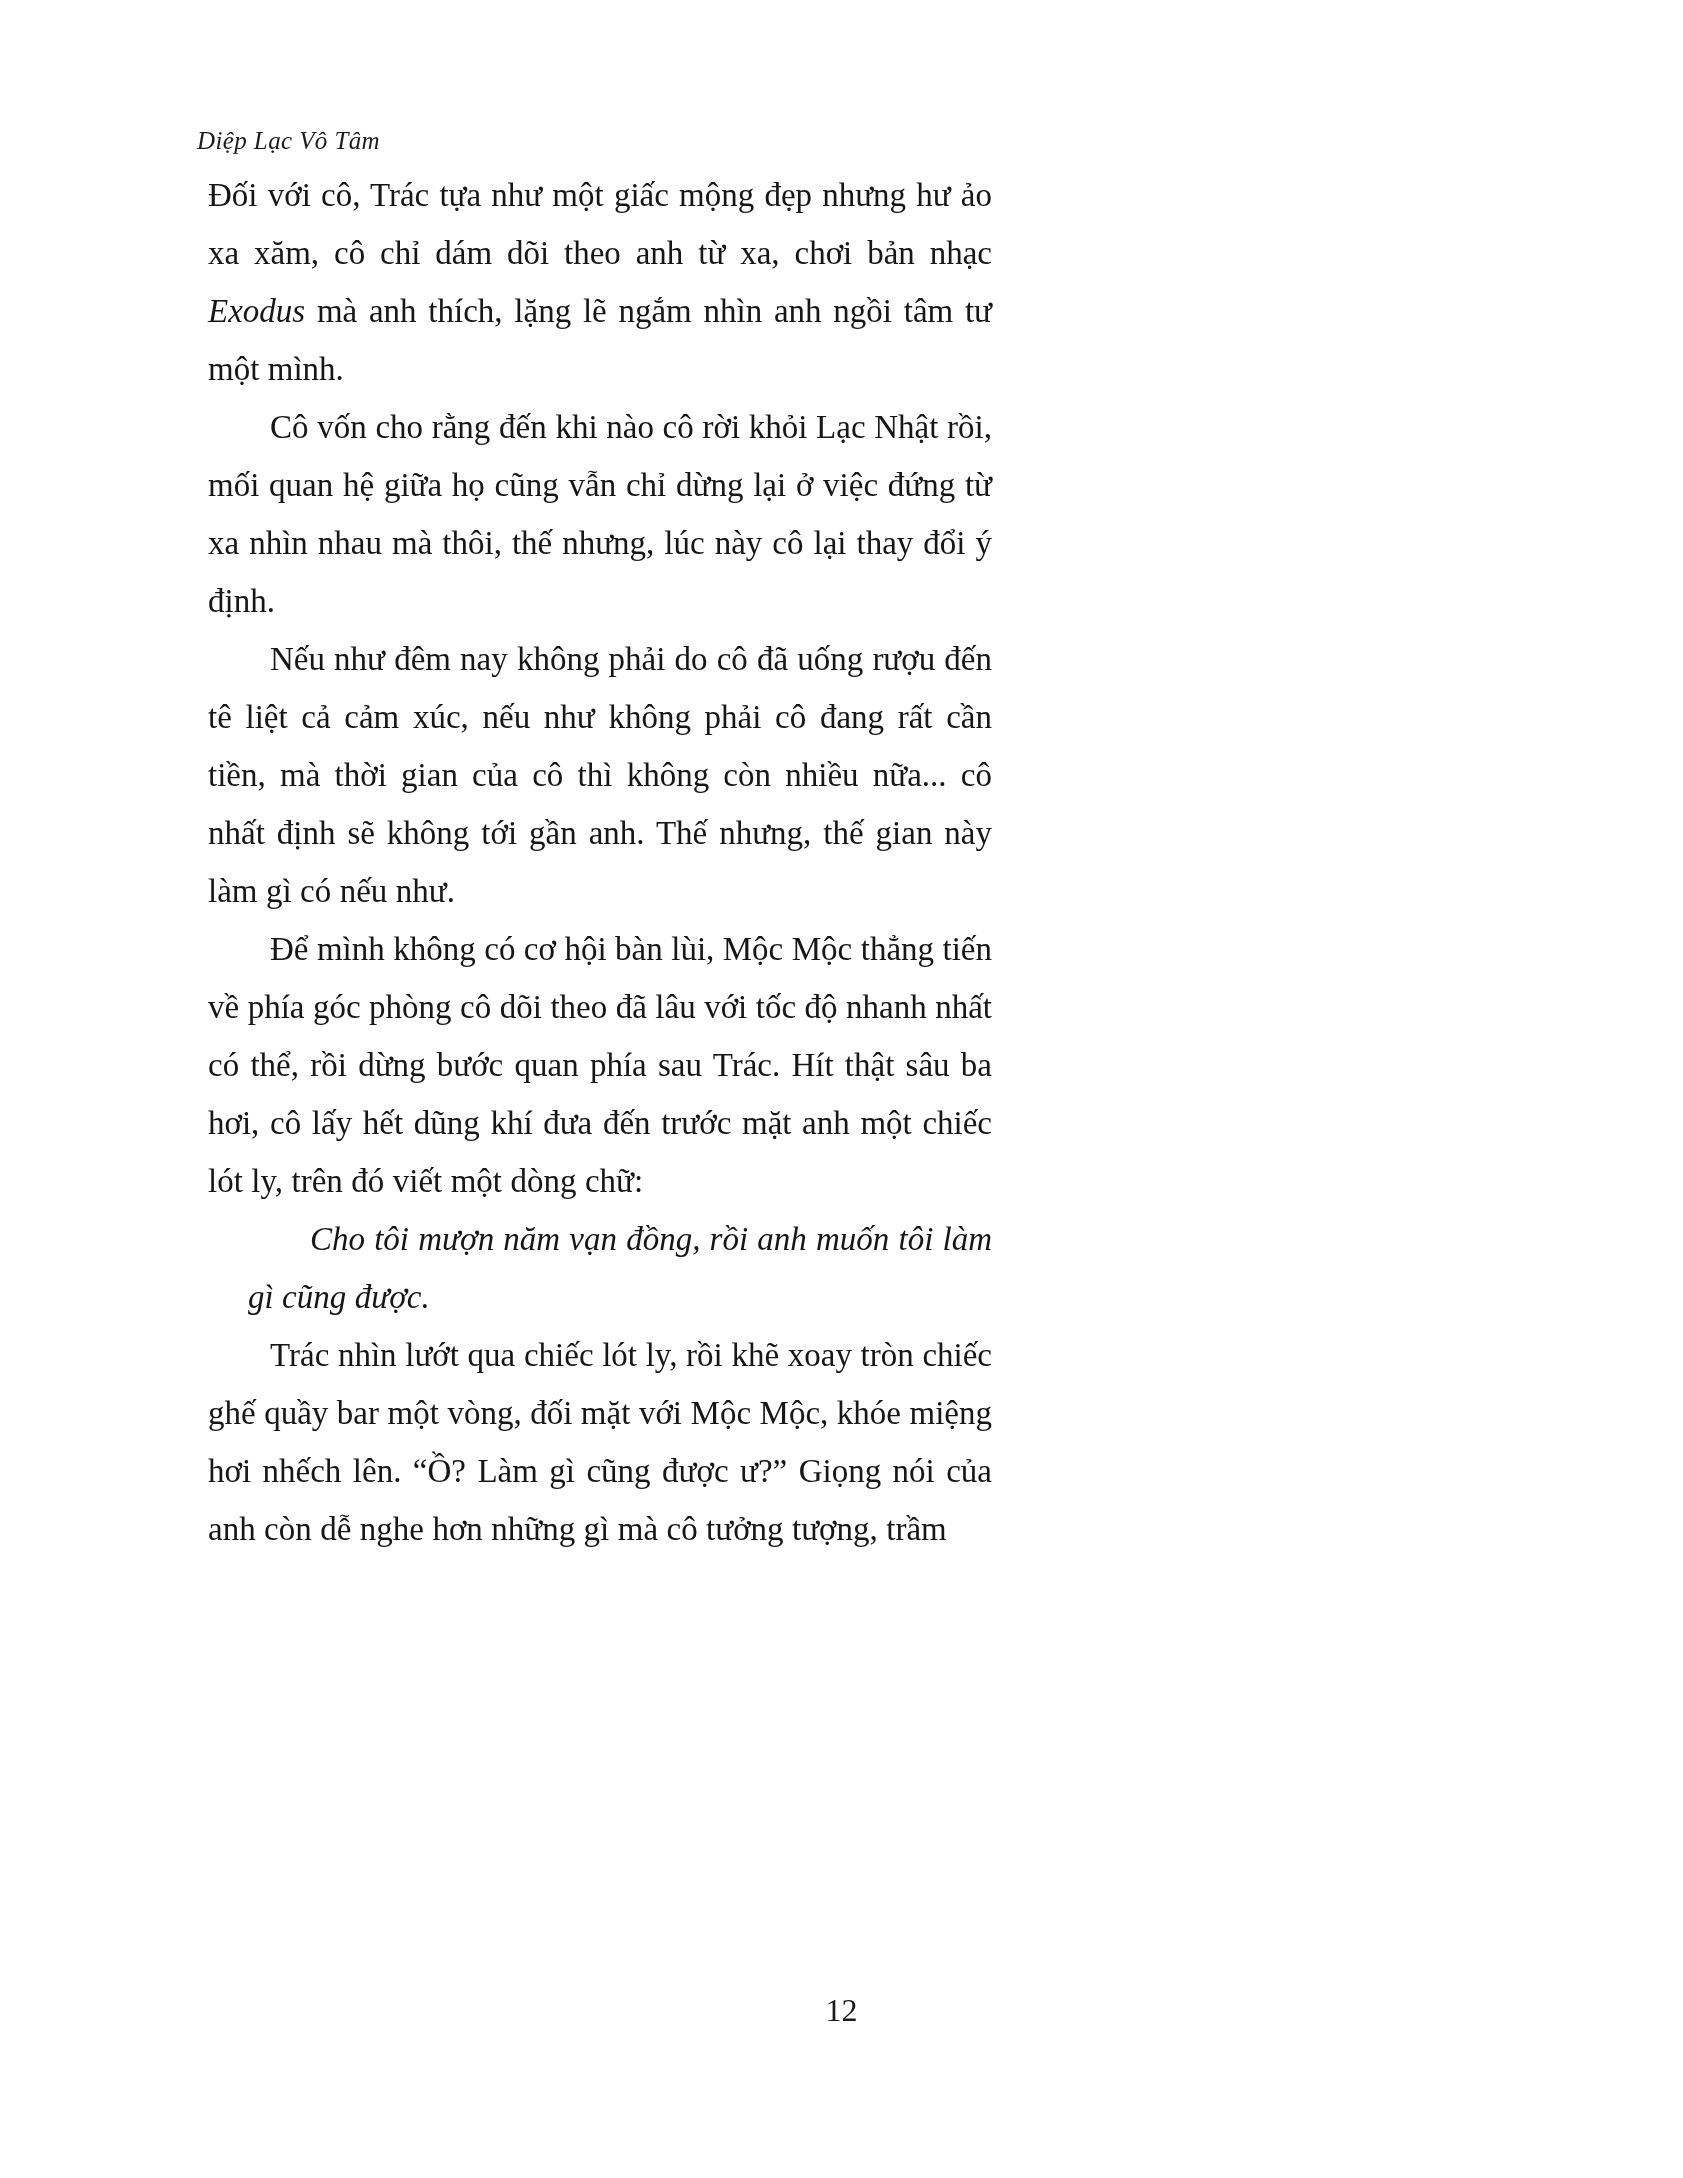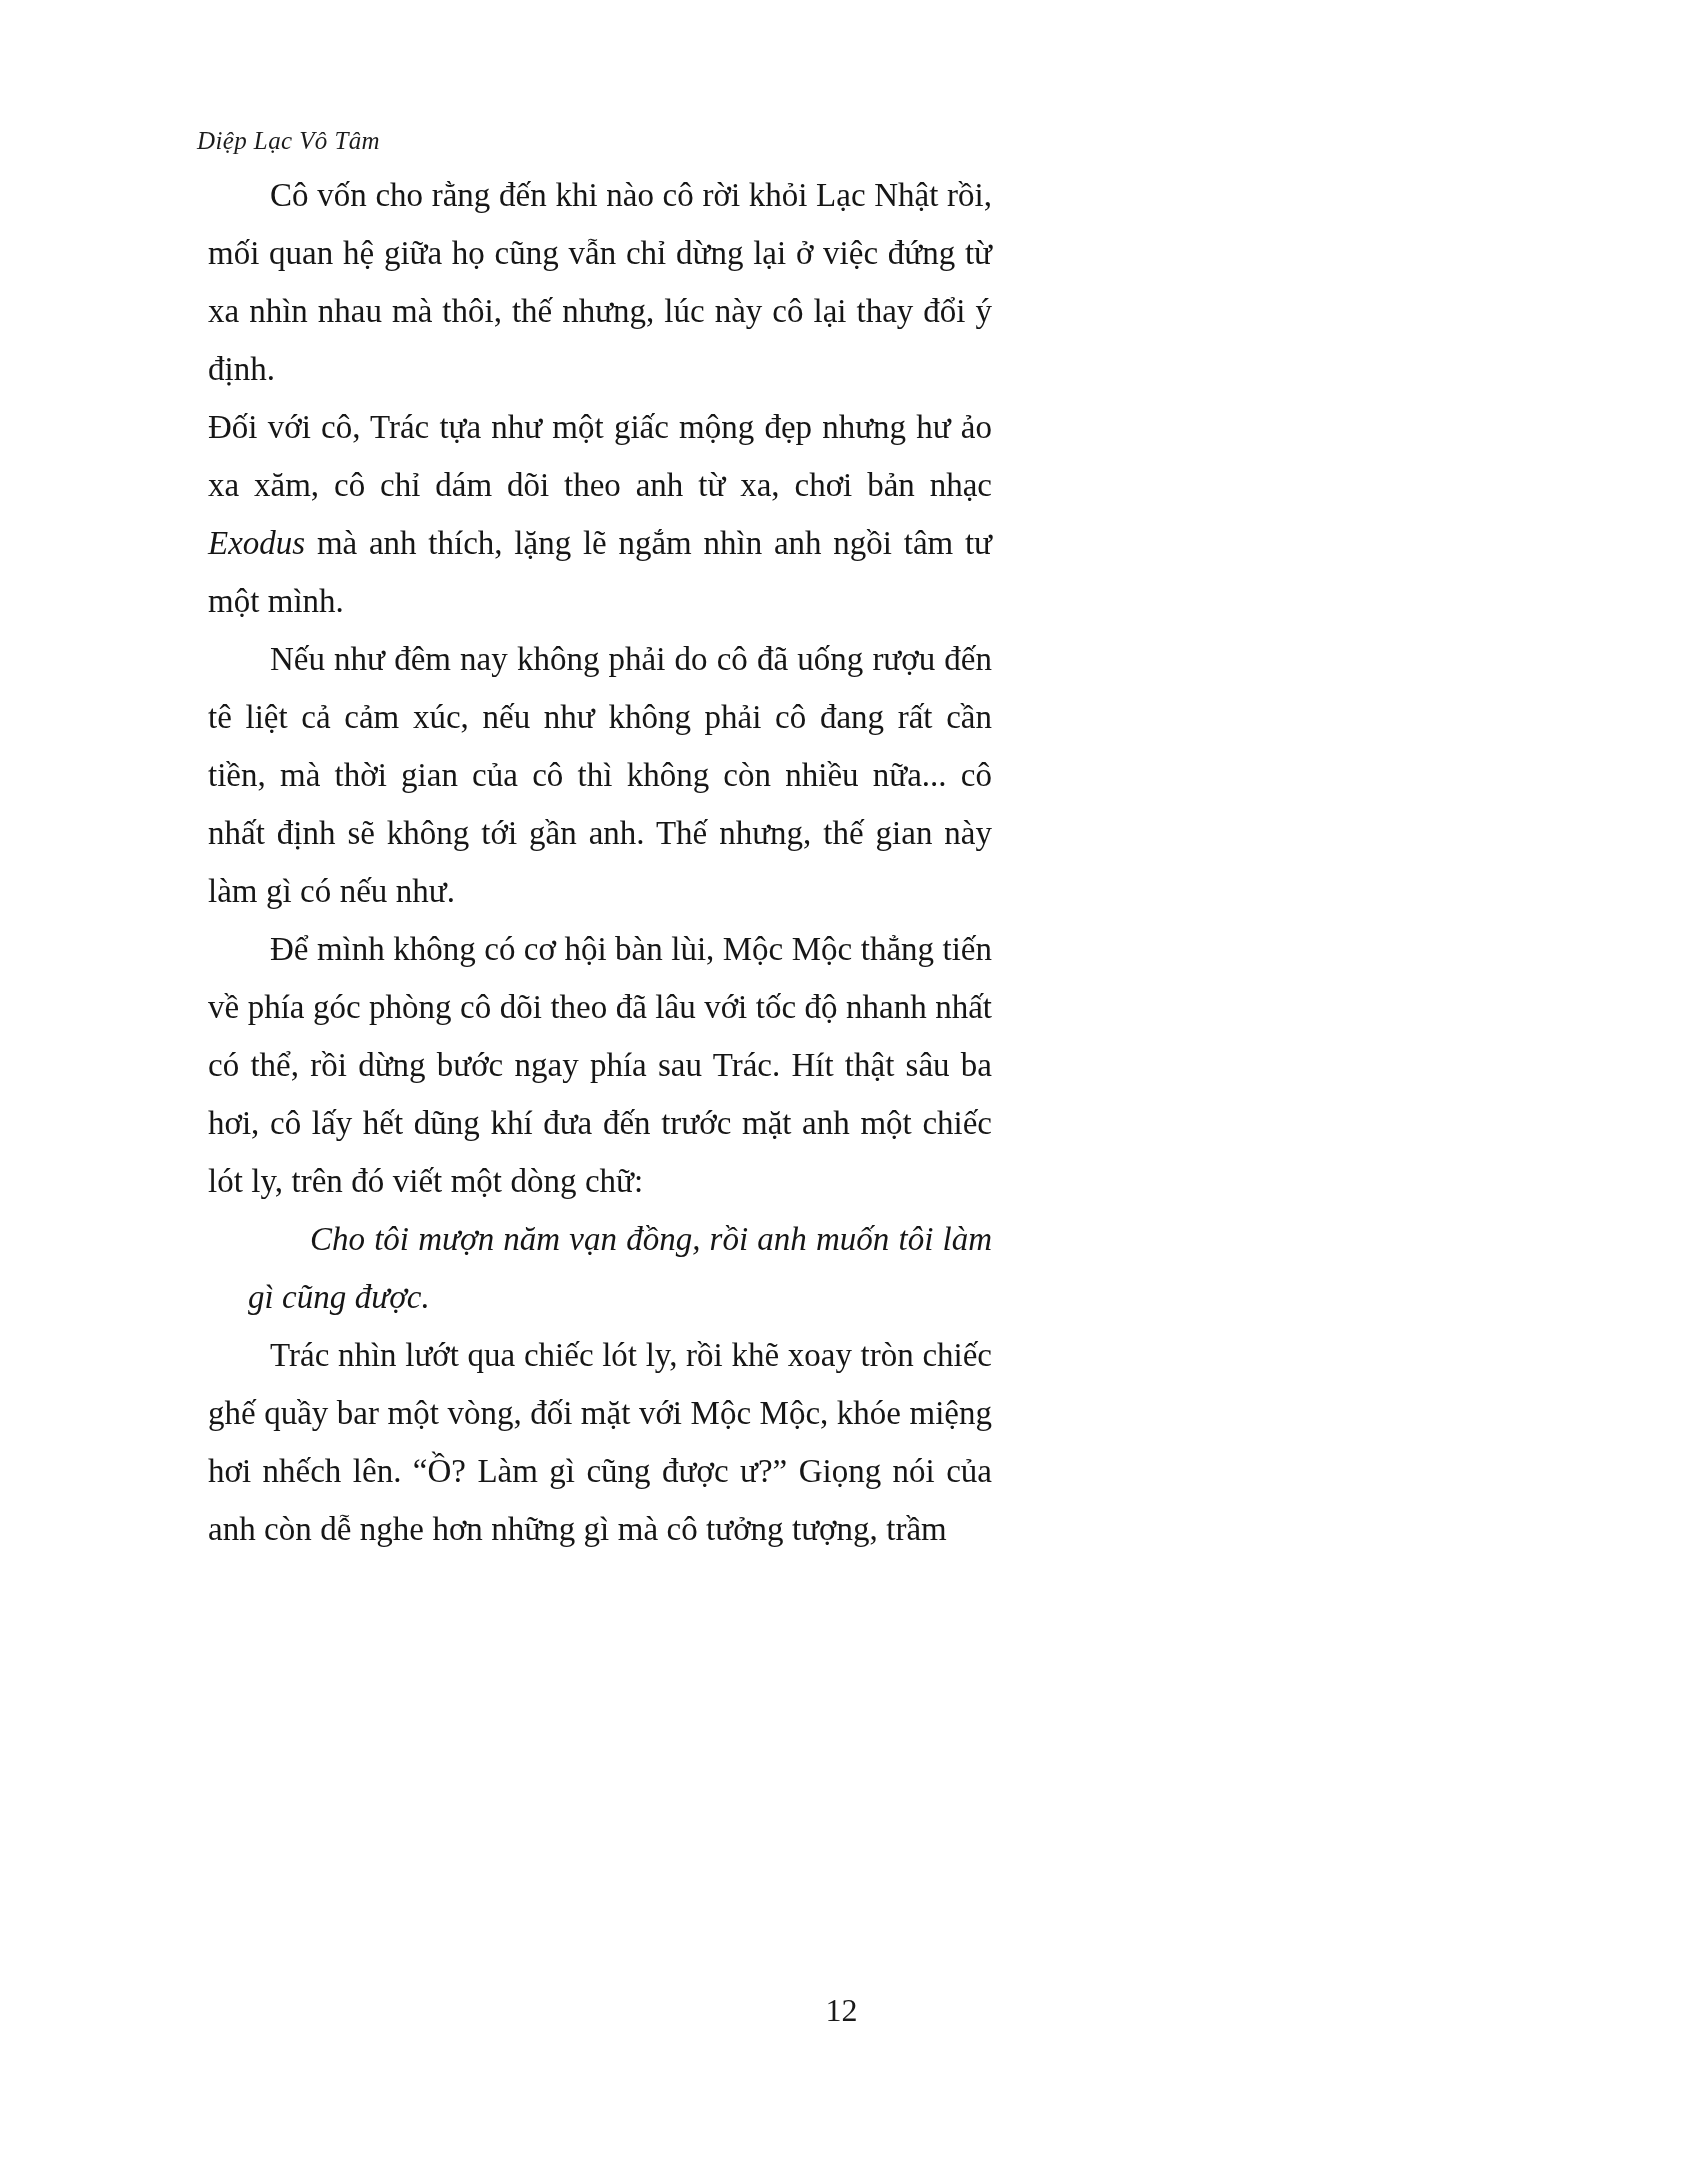--- a/index.html
+++ b/index.html
@@ -80,28 +80,28 @@
 </style>
 </head>
 <body>
 
 <div class="page">
 
   <div class="running-header">Diệp Lạc Vô Tâm</div>
 
   <div class="text-column">
 
+    <p class="para first"><span>Đối với cô, Trác tựa như một giấc mộng đẹp nhưng hư ảo xa xăm, cô chỉ dám dõi theo anh từ xa, chơi bản nhạc </span><span class="ital">Exodus</span><span> mà anh thích, lặng lẽ ngắm nhìn anh ngồi tâm tư một mình.</span></p>
+
     <p class="para">Cô vốn cho rằng đến khi nào cô rời khỏi Lạc Nhật rồi, mối quan hệ giữa họ cũng vẫn chỉ dừng lại ở việc đứng từ xa nhìn nhau mà thôi, thế nhưng, lúc này cô lại thay đổi ý định.</p>
-
-    <p class="para first"><span>Đối với cô, Trác tựa như một giấc mộng đẹp nhưng hư ảo xa xăm, cô chỉ dám dõi theo anh từ xa, chơi bản nhạc </span><span class="ital">Exodus</span><span> mà anh thích, lặng lẽ ngắm nhìn anh ngồi tâm tư một mình.</span></p>
 
     <p class="para">Nếu như đêm nay không phải do cô đã uống rượu đến tê liệt cả cảm xúc, nếu như không phải cô đang rất cần tiền, mà thời gian của cô thì không còn nhiều nữa... cô nhất định sẽ không tới gần anh. Thế nhưng, thế gian này làm gì có nếu như.</p>
 
 
-    <p class="para">Để mình không có cơ hội bàn lùi, Mộc Mộc thẳng tiến về phía góc phòng cô dõi theo đã lâu với tốc độ nhanh nhất có thể, rồi dừng bước ngay phía sau Trác. Hít thật sâu ba hơi, cô lấy hết dũng khí đưa đến trước mặt anh một chiếc lót ly, trên đó viết một dòng chữ:</p>
+    <p class="para">Để mình không có cơ hội bàn lùi, Mộc Mộc thẳng tiến về phía góc phòng cô dõi theo đã lâu với tốc độ nhanh nhất có thể, rồi dừng bước quan phía sau Trác. Hít thật sâu ba hơi, cô lấy hết dũng khí đưa đến trước mặt anh một chiếc lót ly, trên đó viết một dòng chữ:</p>
 
     <p class="para italic-quote">Cho tôi mượn năm vạn đồng, rồi anh muốn tôi làm gì cũng được.</p>
 
     <p class="para">Trác nhìn lướt qua chiếc lót ly, rồi khẽ xoay tròn chiếc ghế quầy bar một vòng, đối mặt với Mộc Mộc, khóe miệng hơi nhếch lên. “Ồ? Làm gì cũng được ư?” Giọng nói của anh còn dễ nghe hơn những gì mà cô tưởng tượng, trầm</p>
 
   </div>
 
   <div class="folio">12</div>
 
 </div>

